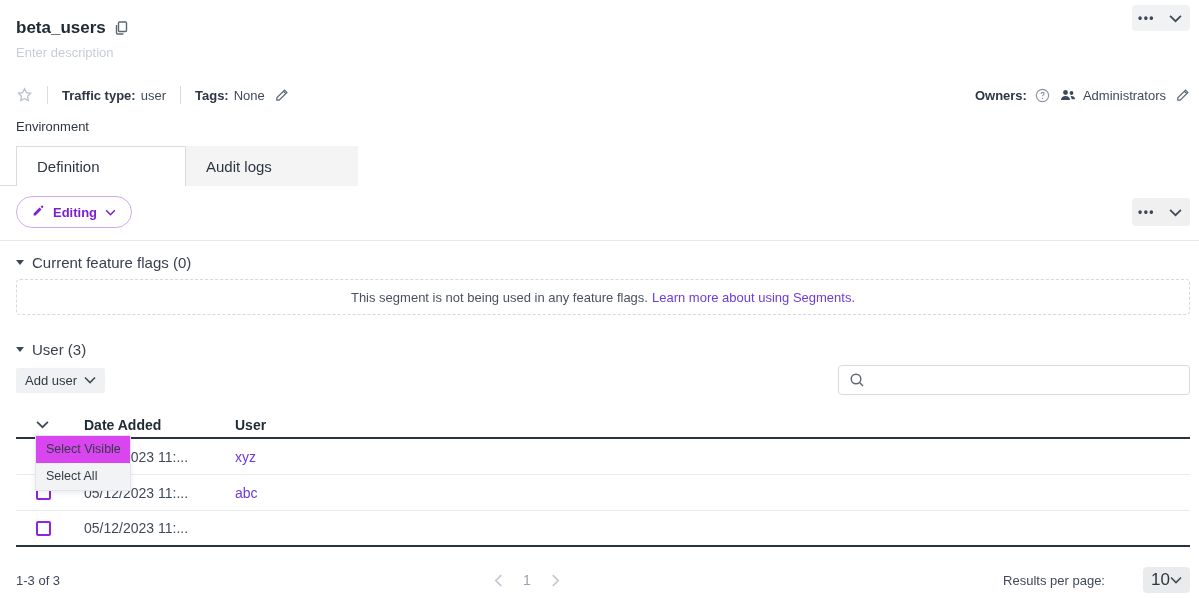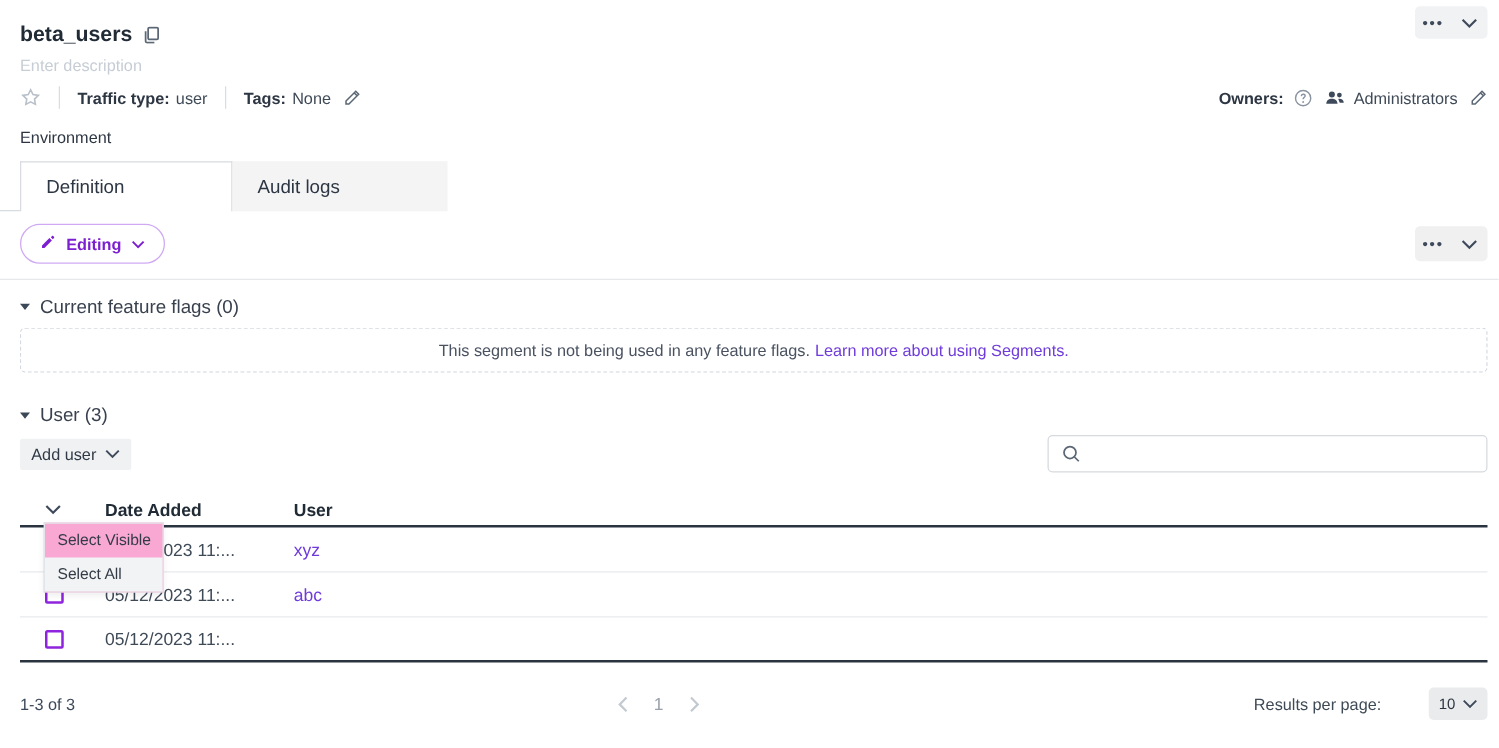--- a/index.html
+++ b/index.html
@@ -12,21 +12,21 @@
 
   
   .title-row { display:flex; align-items:center; }
   .page-title { font-size:17px; font-weight:bold; color:#212b36; }
   .copy-icon { margin-left:8px; color:#5b6775; display:inline-flex; cursor:pointer; }
   .top-actions { position:absolute; top:5px; right:9px; display:flex; background:#f1f2f3; border-radius:4px; height:26px; }
   .icon-btn { width:29px; display:flex; align-items:center; justify-content:center; color:#3e4a5b; cursor:pointer; }
   .dots { font-size:12px; letter-spacing:1.5px; color:#3e4a5b; font-weight:bold; }
   .description { margin-top:7px; font-size:13px; color:#c7cdd5; }
 
-  .meta-row { margin-top:9px; display:flex; align-items:center; }
+  .meta-row { margin-top:26px; display:flex; align-items:center; }
   .star-icon { color:#b9c0ca; display:inline-flex; }
   .vdiv { width:1px; height:18px; background:#d9dde2; margin:0 14px; }
   .meta-label { font-weight:bold; color:#2d3643; }
   .meta-value { color:#3f4a57; margin-left:5px; }
   .pencil-icon { color:#5b6775; margin-left:9px; display:inline-flex; cursor:pointer; }
   .owners { margin-left:auto; display:flex; align-items:center; }
   .help-icon { margin-left:8px; color:#8a93a0; display:inline-flex; }
   .users-icon { margin-left:10px; color:#3e4a5b; display:inline-flex; }
   .owners-value { margin-left:7px; color:#3f4a57; }
 
@@ -78,35 +78,35 @@
   .col-check { width:68px; padding-left:20px; display:flex; align-items:center; }
   .col-date { width:151px; }
   .col-user { flex:1; }
   .th { font-size:14px; font-weight:bold; color:#212b36; }
   .select-chev { color:#3e4a5b; display:inline-flex; cursor:pointer; }
   .trow { display:flex; align-items:center; height:36px; border-bottom:1px solid #e8eaed; font-size:14px; color:#3f4a57; }
   .trow:last-child { border-bottom:2px solid #2a3340; }
   .checkbox { width:15px; height:15px; border:2px solid #8e24dd; border-radius:2px; background:#fff; cursor:pointer; }
   .user-link { color:#6f3bdb; text-decoration:none; cursor:pointer; }
 
-  .select-menu { position:absolute; left:19px; top:23px; width:96px; background:#f9a8d4; border:1px solid #e2e5e9;
+  .select-menu { position:absolute; left:19px; top:23px; width:96px; background:#d946ef; border:1px solid #e2e5e9;
                  box-shadow:0 2px 6px rgba(0,0,0,0.08); z-index:5; }
   .menu-item { padding:6px 10px 7px; font-size:12.5px; color:#333b46; cursor:pointer; white-space:nowrap; }
   .menu-item.alt { background:#f2f3f5; }
 
   
   .pagi-row { margin-top:19px; position:relative; display:flex; align-items:center; height:28px; }
   .range-text { color:#3c4858; font-size:13px; }
   .pager { position:absolute; left:478px; display:flex; align-items:center; gap:20px; }
   .pg-chev { color:#c3c9d0; display:inline-flex; cursor:pointer; }
   .pg-num { color:#9aa1ab; font-size:14px; }
   .rpp { margin-left:auto; display:flex; align-items:center;gap:28px; }
   .rpp-label { color:#3f4a57; font-size:13px; }
   .rpp-select { margin-left:10px; width:47px; height:26px; background:#e9ebec; border-radius:4px; display:flex;
-                align-items:center; padding:0 8px; color:#2d3643; font-size:12px; cursor:pointer; }
+                align-items:center; padding:0 8px; color:#2d3643; font-size:17px; cursor:pointer; }
   .rpp-select .chev { margin-left:auto; color:#3e4a5b; display:inline-flex; }
 </style>
 </head>
 <body>
 
 <div class="page">
 
   <div class="title-row">
     <span class="page-title">beta_users</span>
     <span class="copy-icon">

